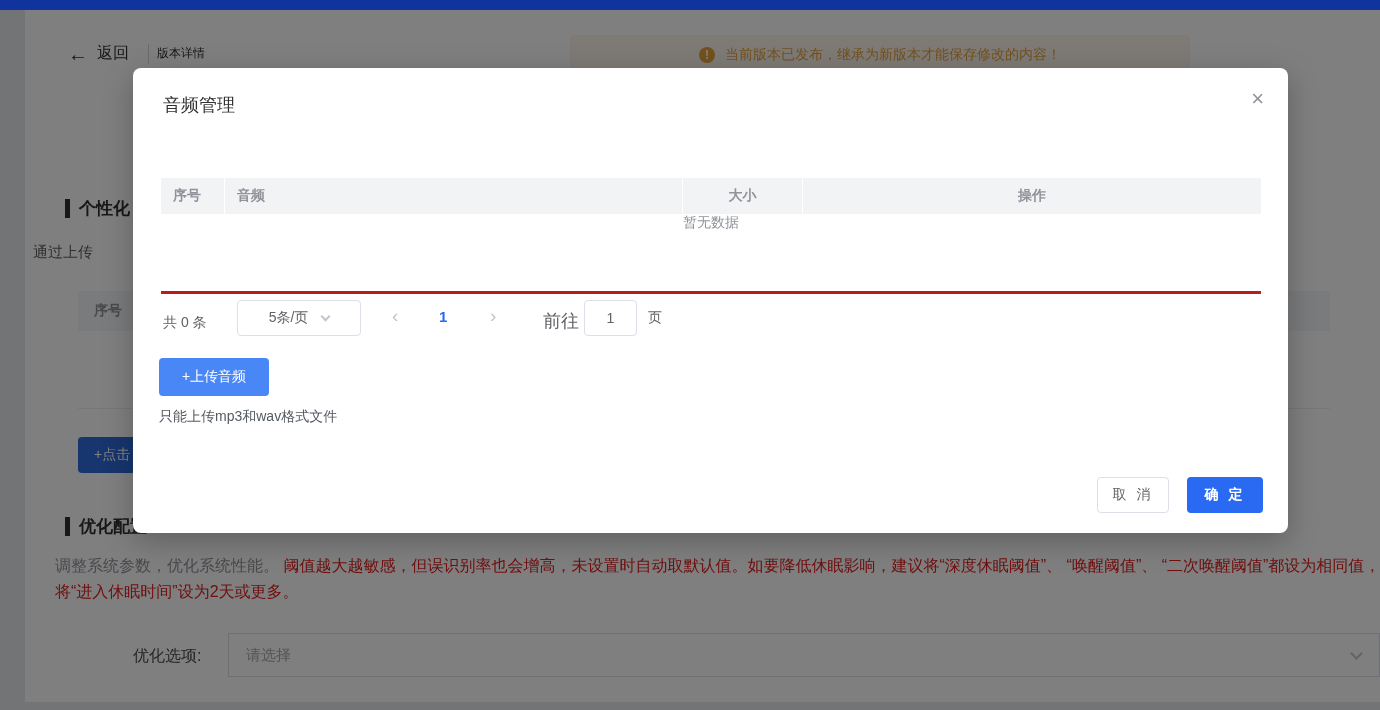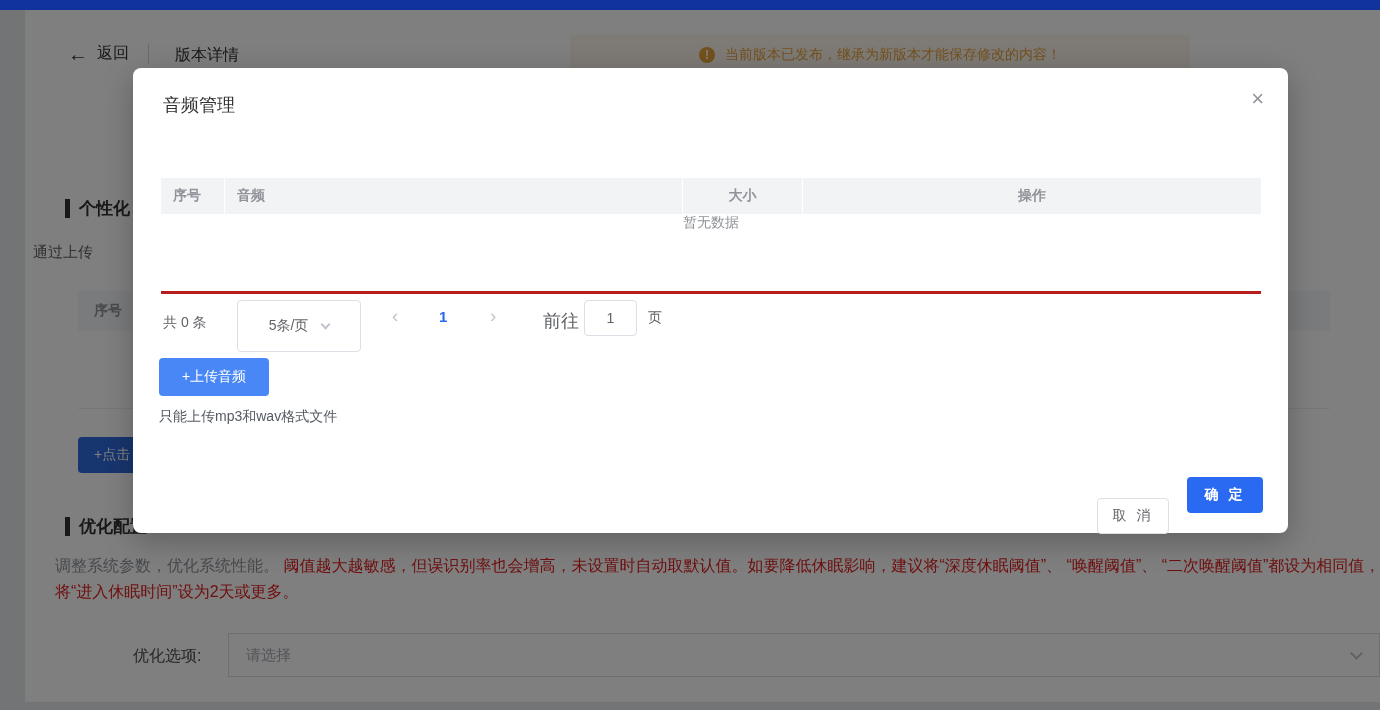--- a/index.html
+++ b/index.html
@@ -15,21 +15,21 @@
 
   
   .topbar{position:absolute;left:0;top:0;width:1380px;height:10px;background:var(--topbar-blue);z-index:30;}
   .gutter-left{position:absolute;left:0;top:10px;width:25px;height:700px;background:#e6e8eb;}
   .gutter-bottom{position:absolute;left:0;top:702px;width:1380px;height:8px;background:#e6e8eb;}
   .page-header{position:absolute;left:25px;top:10px;width:1355px;height:65px;background:#fff;}
   .back-group{position:absolute;left:43px;top:33px;display:flex;align-items:center;gap:9px;cursor:pointer;}
   .back-arrow{font-size:20px;color:var(--text-main);line-height:1;}
   .back-label{font-size:16px;color:var(--text-main);}
   .hdr-divider{position:absolute;left:123px;top:34px;width:1px;height:20px;background:#d3d6dc;}
-  .page-title{position:absolute;left:150px;top:35px;font-size:16px;color:var(--text-main);}
+  .page-title{position:absolute;left:132px;top:35px;font-size:12px;color:var(--text-main);}
   .toast{position:absolute;left:545px;top:25px;width:620px;height:40px;background:var(--warning-bg);
          border-radius:4px;display:flex;align-items:center;justify-content:center;gap:10px;}
   .toast .warn-ic{width:16px;height:16px;border-radius:50%;background:var(--warning);color:#fff;
          font-size:12px;font-weight:bold;display:flex;align-items:center;justify-content:center;flex:0 0 16px;}
   .toast .msg{font-size:14px;color:var(--warning);}
 
   .content-card{position:absolute;left:25px;top:75px;width:1355px;height:627px;background:#fff;}
 
   .sec-head{position:absolute;display:flex;align-items:center;gap:9px;}
   .sec-bar{width:5px;height:19px;background:var(--text-main);}
@@ -73,41 +73,41 @@
   .mth:last-child{border-right:none;}
   .mth.c-idx{width:64px;padding-left:12px;}
   .mth.c-audio{width:458px;padding-left:12px;}
   .mth.c-size{width:120px;justify-content:center;}
   .mth.c-op{width:458px;justify-content:center;}
   .mtbody{height:80px;border-bottom:3px solid #b91c1c;display:flex;align-items:flex-start;justify-content:center;}
   .empty-text{font-size:14px;color:var(--text-muted);}
 
   .pager{position:absolute;left:0;top:232px;width:1155px;height:36px;}
   .pg-total{position:absolute;left:30px;top:14px;font-size:14px;color:var(--text-secondary);}
-  .pg-size{position:absolute;left:104px;top:0;width:124px;height:52px;border:1px solid var(--border);
+  .pg-size{position:absolute;left:104px;top:0;width:124px;height:36px;border:1px solid var(--border);
          border-radius:4px;display:flex;align-items:center;justify-content:center;gap:14px;cursor:pointer;background:#fff;}
   .pg-size .lbl{font-size:14px;color:var(--text-secondary);}
   .pg-size .chev-down{width:7px;height:7px;margin-top:-3px;}
   .pg-arrow{position:absolute;top:6px;font-size:19px;color:#c0c4cc;cursor:pointer;line-height:1;}
   .pg-prev{left:259px;}
   .pg-next{left:357px;}
   .pg-cur{position:absolute;left:306px;top:8px;font-size:15px;font-weight:bold;color:var(--primary);cursor:pointer;}
   .pg-goto-lbl{position:absolute;left:410px;top:9px;font-size:18px;color:var(--text-secondary);}
   .pg-goto-input{position:absolute;left:451px;top:0;width:53px;height:36px;border:1px solid var(--border);
          border-radius:4px;text-align:center;font-size:14px;color:var(--text-secondary);outline:none;
          font-family:inherit;background:#fff;}
   .pg-goto-suf{position:absolute;left:515px;top:9px;font-size:14px;color:var(--text-secondary);}
 
   .upload-btn{position:absolute;left:26px;top:290px;width:110px;height:38px;background:var(--upload-blue);
          border-radius:4px;color:#fff;font-size:14px;display:flex;align-items:center;justify-content:center;cursor:pointer;}
   .upload-hint{position:absolute;left:26px;top:340px;font-size:14px;color:#555a61;}
 
   .btn{position:absolute;top:409px;height:36px;border-radius:4px;font-size:14px;display:flex;
        align-items:center;justify-content:center;cursor:pointer;letter-spacing:3px;}
-  .btn-cancel{left:964px;width:72px;background:#fff;border:1px solid var(--border);color:var(--text-secondary);margin-top:21px;}
+  .btn-cancel{left:964px;width:72px;background:#fff;border:1px solid var(--border);color:var(--text-secondary);}
   .btn-confirm{left:1054px;width:76px;background:var(--primary);color:#fff;font-weight:bold;}
 </style>
 </head>
 <body>
 
 <div id="stage">
 
   <div class="gutter-left"></div>
   <div class="gutter-bottom"></div>
 

